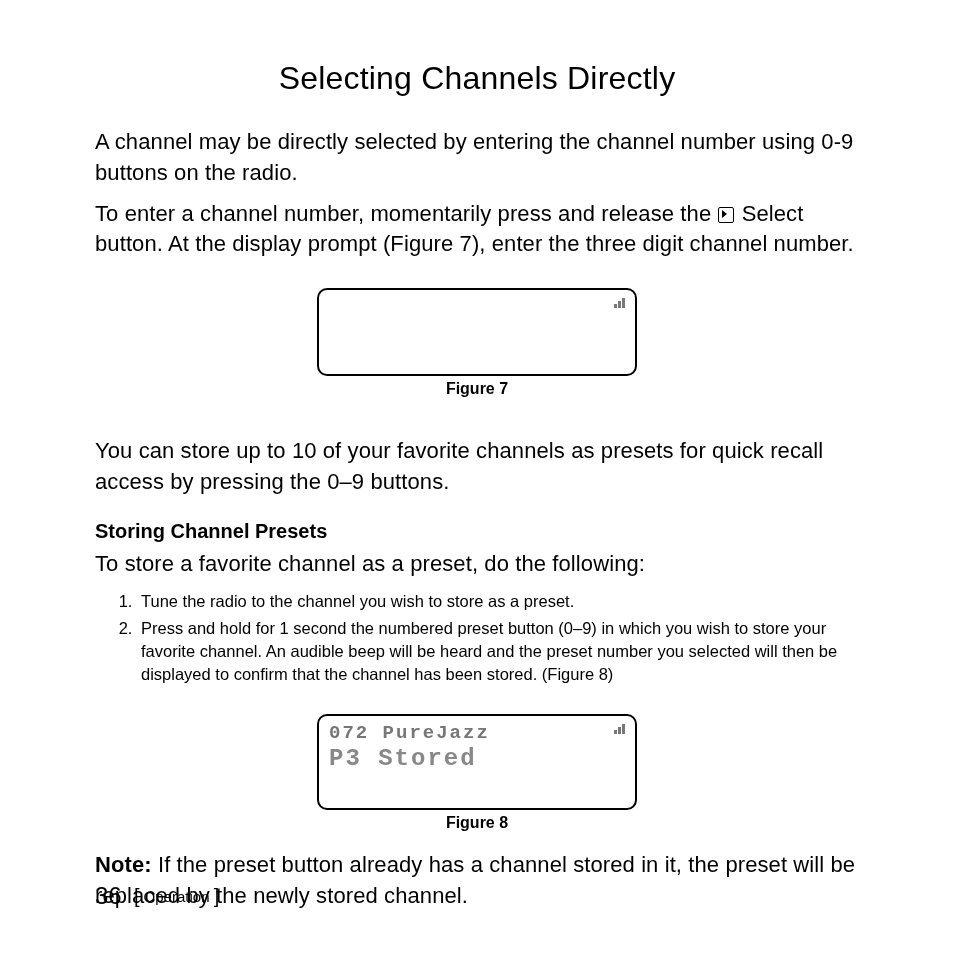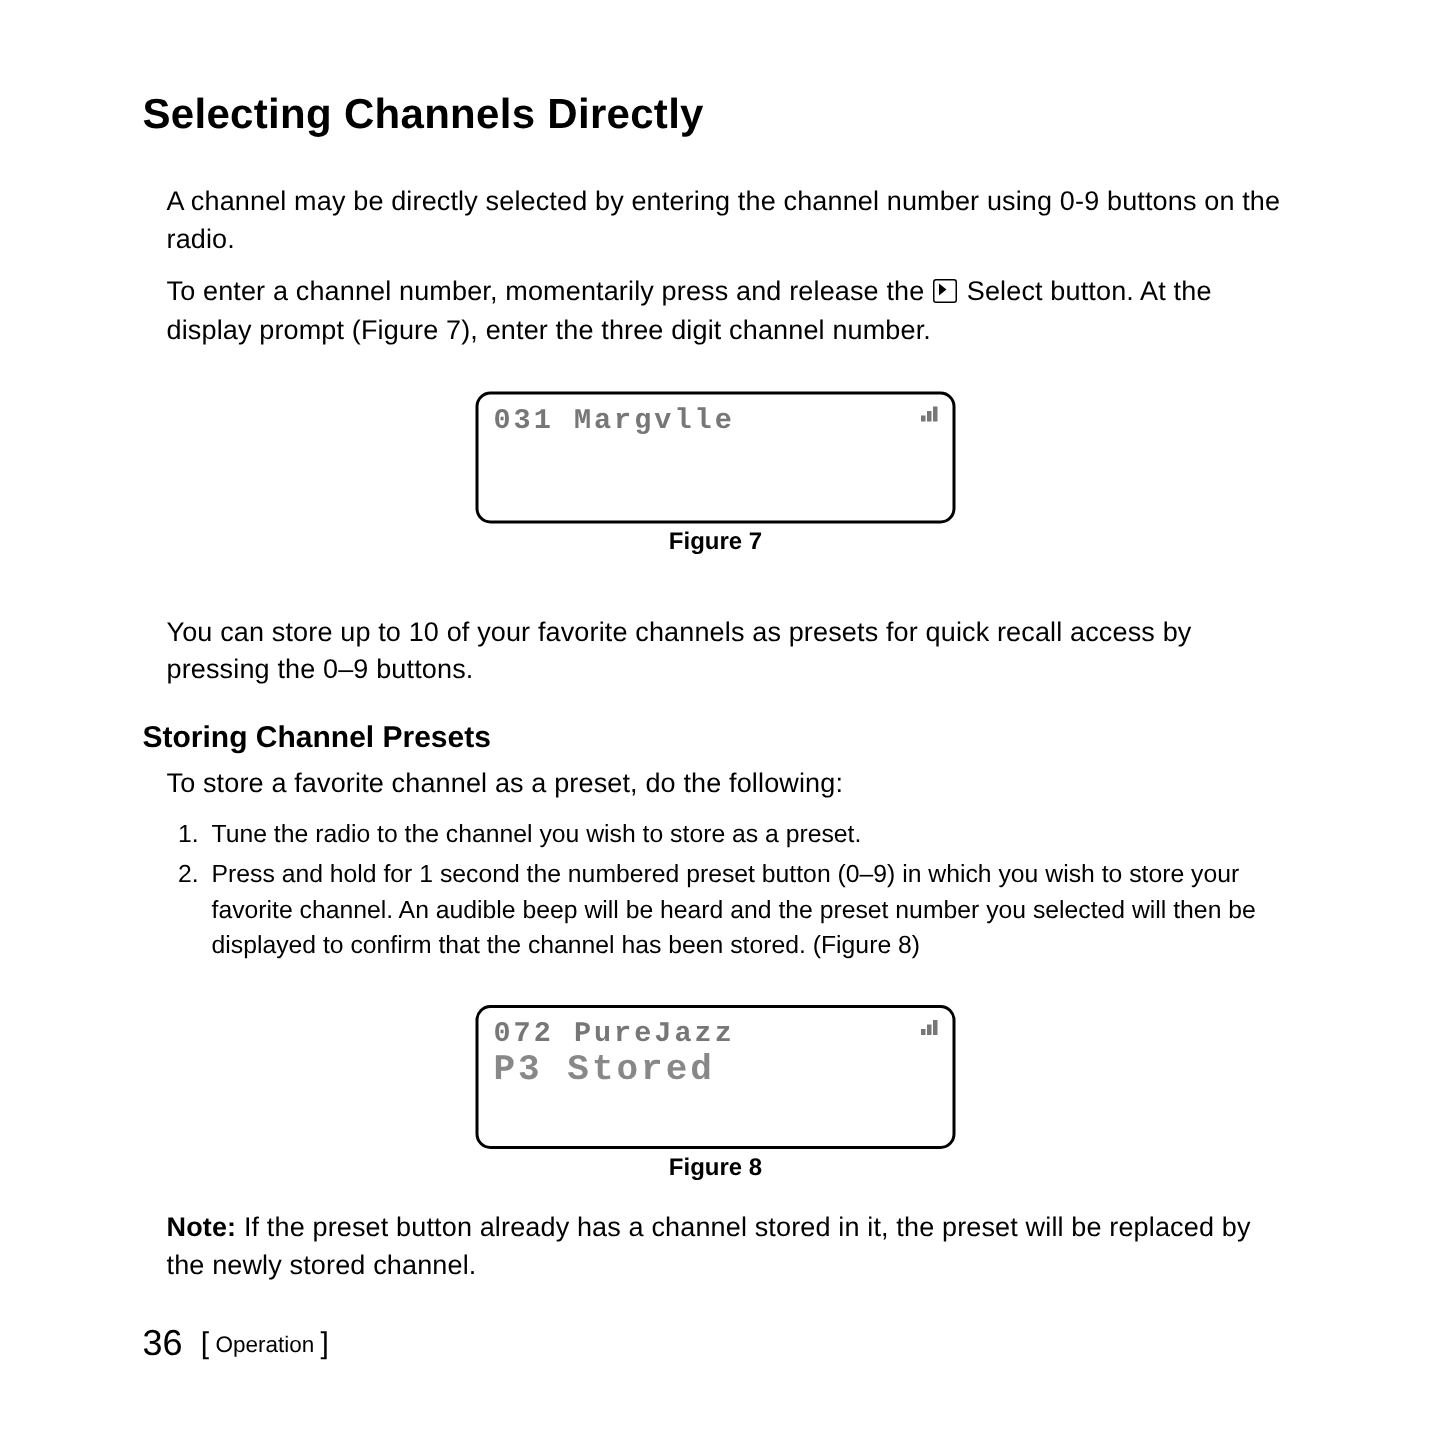--- a/index.html
+++ b/index.html
@@ -10,29 +10,30 @@
     color: #000;
     background: #fff;
     width: 954px;
     height: 954px;
     position: relative;
   }
   .page {
     padding: 60px 95px 40px 95px;
   }
   h2 {
-    font-weight: 700;
-    font-size: 28px;
+    font-weight: 400;
+    font-size: 32px;
     margin: 0 0 30px 0;
     letter-spacing: 0.2px;
+    text-align: center;
   }
   p {
-    font-size: 18px;
+    font-size: 22px;
     line-height: 1.4;
-    margin: 0 0 10px 16px;
+    margin: 0 0 10px 0;
     letter-spacing: 0.1px;
   }
   .select-btn {
     display: inline-block;
     width: 16px;
     height: 16px;
     border: 1.2px solid #000;
     border-radius: 2px;
     vertical-align: -2px;
     position: relative;
@@ -152,21 +153,20 @@
     <span>To enter a channel number, momentarily press and release the </span><span class="select-btn"></span><span> Select button. At the display prompt (Figure 7), enter the three digit channel number.</span>
   </p>
 
   <div class="lcd-wrap">
     <div class="lcd">
       <div class="signal">
           <span></span>
           <span></span>
           <span></span>
         </div>
-      <div class="lcd-line1">031 Margvlle</div>
     </div>
     <div class="fig-label">Figure 7</div>
   </div>
 
   <div class="section-gap"></div>
 
 
   <p>You can store up to 10 of your favorite channels as presets for quick recall access by pressing the 0–9 buttons.</p>
 
   <div class="sub-head">Storing Channel Presets</div>

